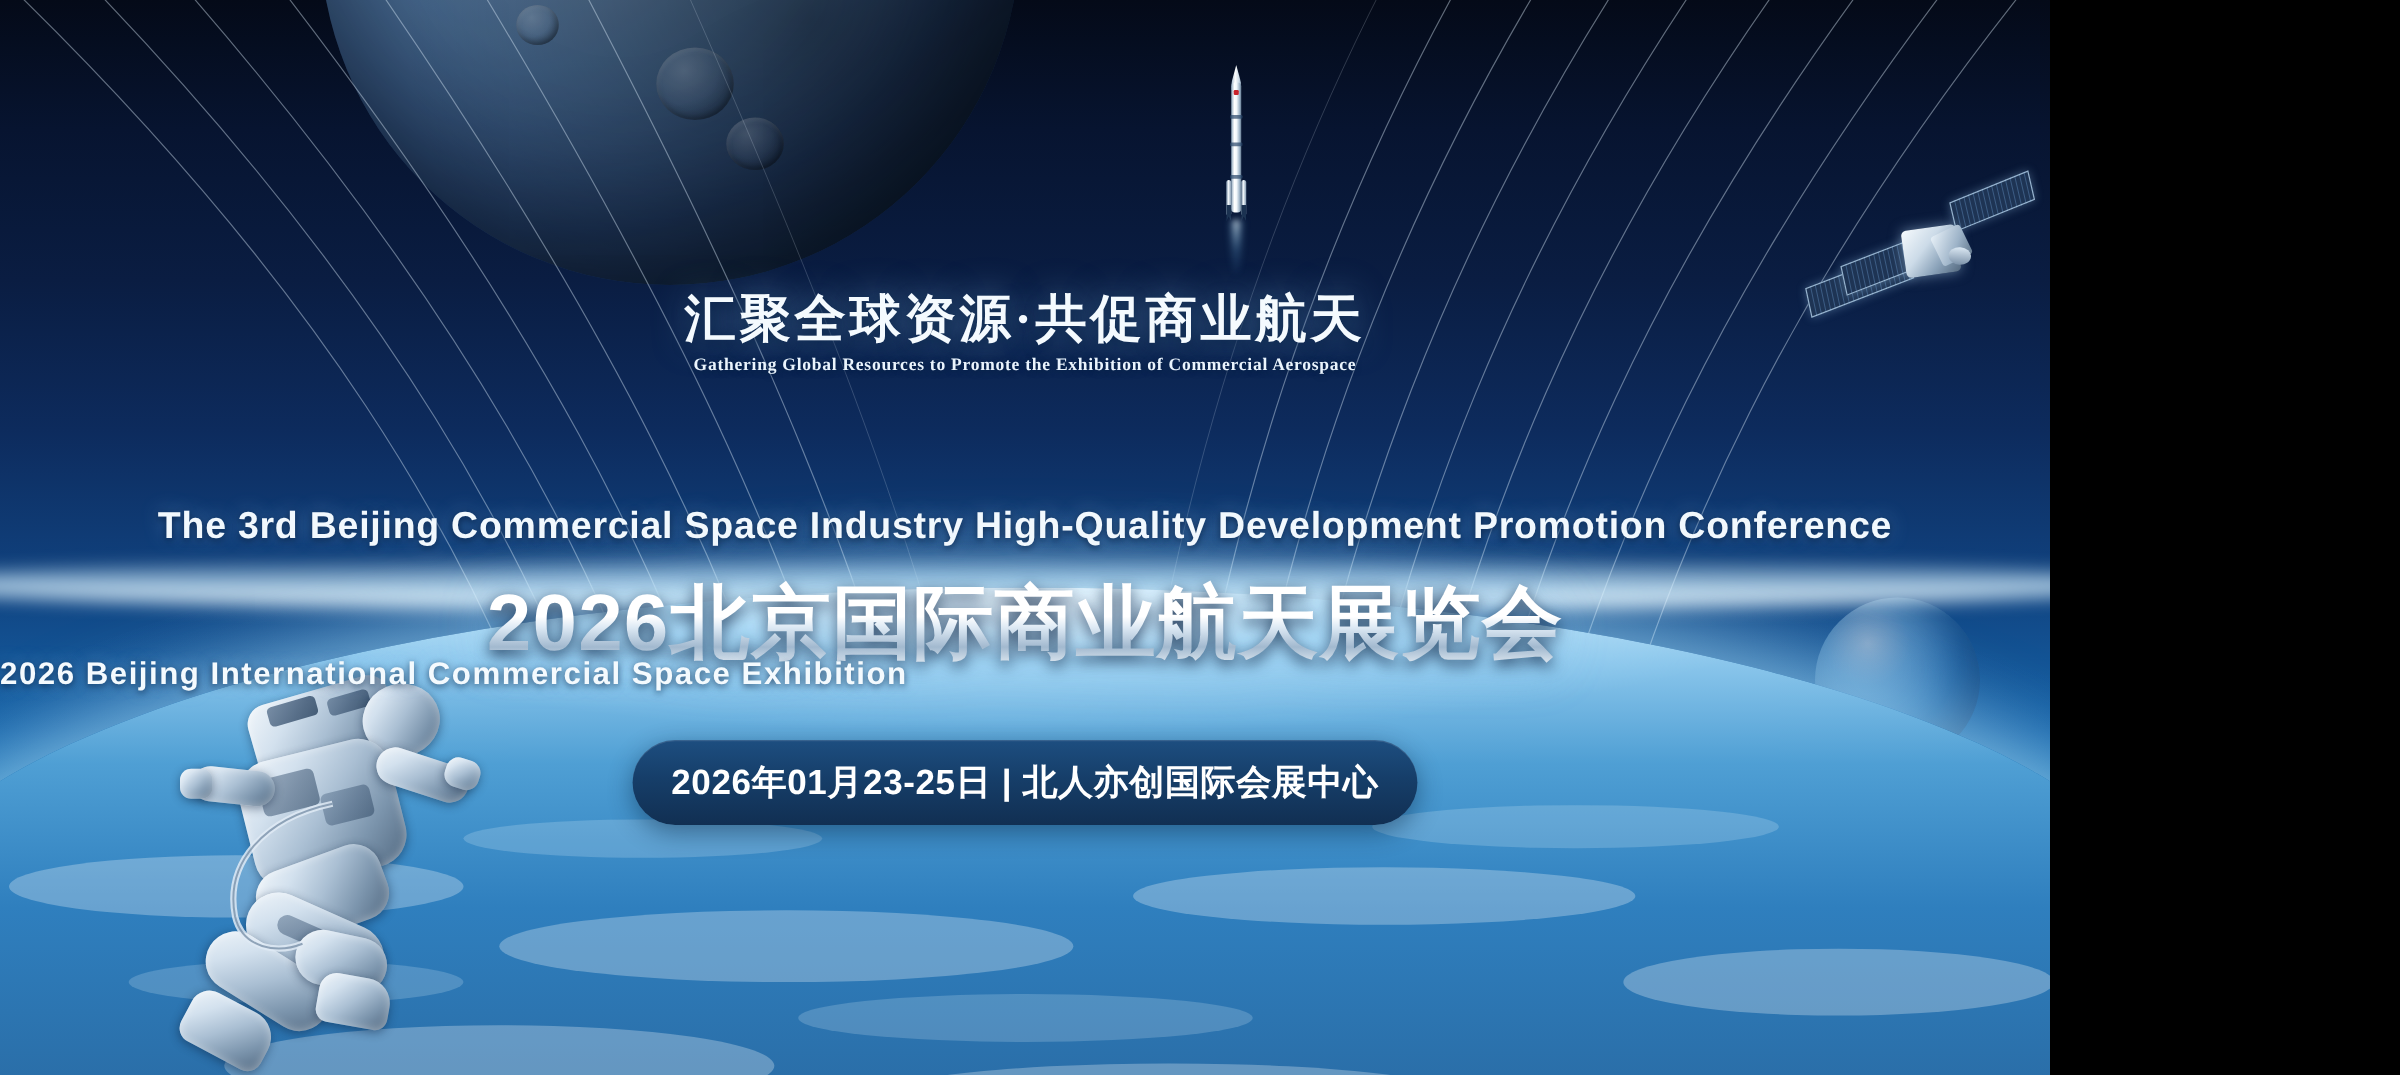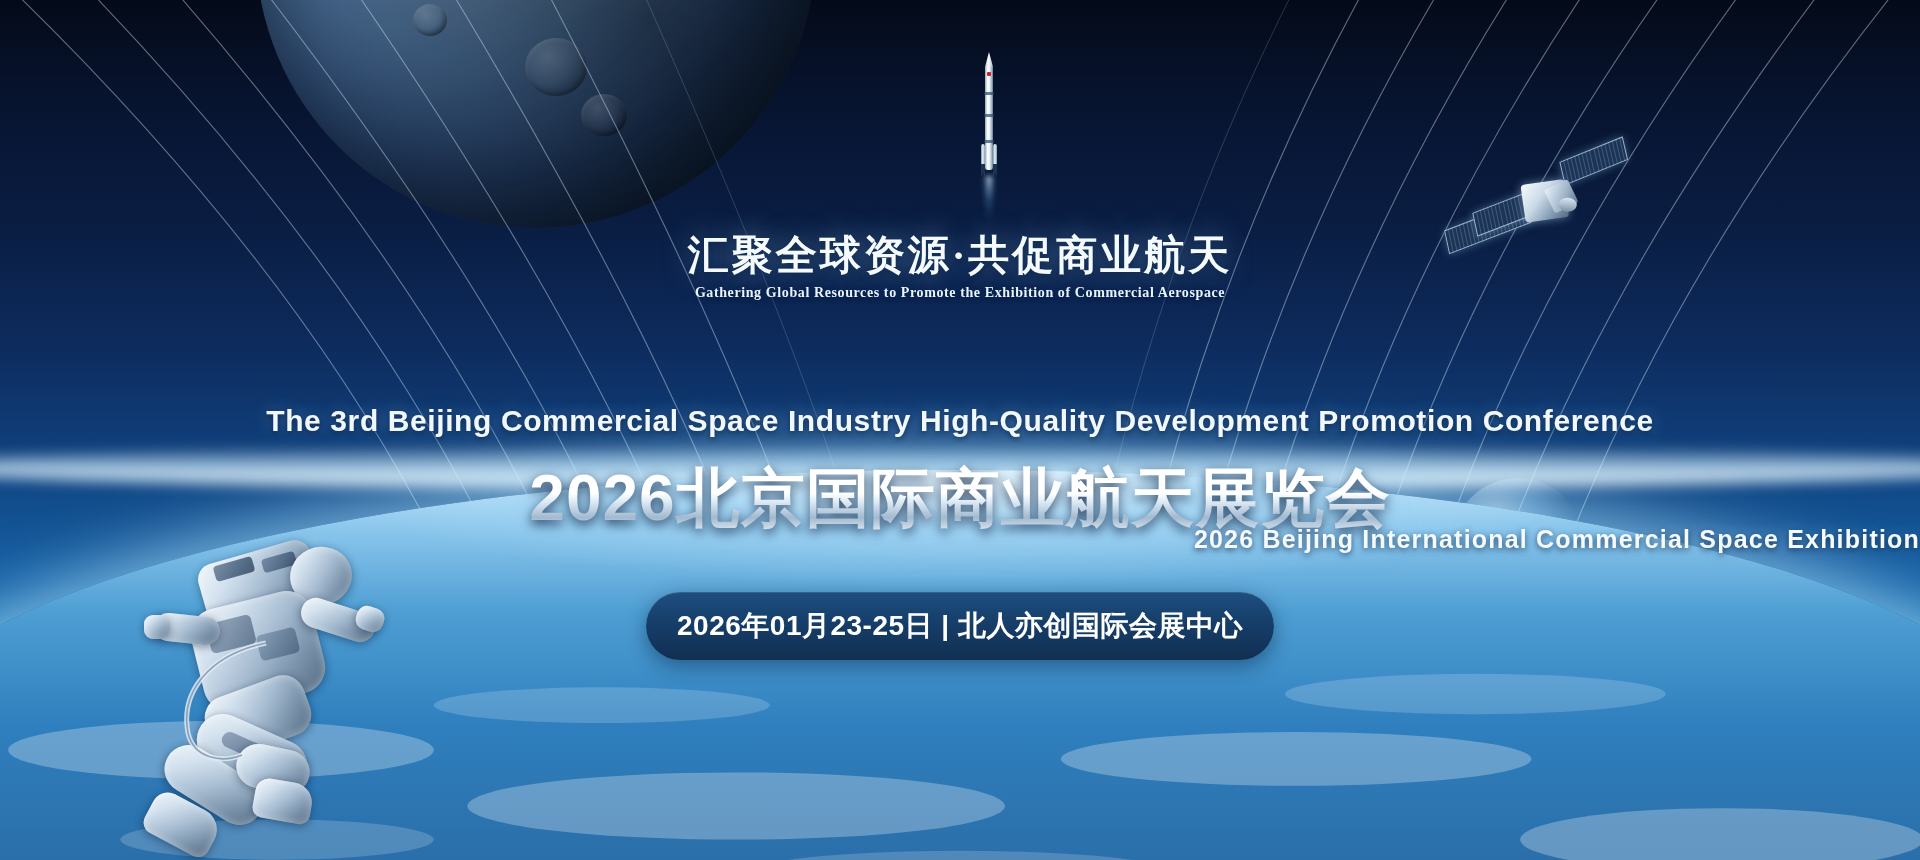--- a/index.html
+++ b/index.html
@@ -1,17 +1,17 @@
 <!DOCTYPE html>
 <html><head>
 <meta charset="utf-8">
 <style>
   html,body{margin:0;padding:0;background:#000;}
   #stage{
-    position:relative;width:1920px;height:860px;overflow:hidden;
+    position:relative;width:1640px;height:860px;overflow:hidden;
     font-family:"Liberation Sans",sans-serif;
     background:
       radial-gradient(ellipse 900px 420px at 50% 128%, #cfeaff 0%, #9ed4f5 18%, #4ea6dd 38%, #1f72b4 58%, #0d4a85 76%, rgba(10,48,84,0) 100%),
       radial-gradient(ellipse 1500px 560px at 50% 96%, rgba(150,215,255,.55) 0%, rgba(60,150,215,.35) 40%, rgba(10,50,95,0) 75%),
       linear-gradient(180deg, #040a18 0%, #071430 12%, #0a1d42 26%, #0d2b5d 40%, #10427f 54%, #1663a8 68%, #2a8cc9 80%, #6fc0e8 90%, #a9dcf5 100%);
   }
 
   
   .moon{
     position:absolute;border-radius:50%;
@@ -115,21 +115,21 @@
   }
   .title2{
     position:absolute;left:0;right:0;top:455px;text-align:center;
     font-size:64px;font-weight:700;letter-spacing:1px;
     background:linear-gradient(180deg,#ffffff 0%,#ffffff 44%,#dde9f4 54%,#a2b9cf 72%,#f6fafd 94%);
     -webkit-background-clip:text;background-clip:text;color:transparent;
     -webkit-text-fill-color:transparent;
     filter:drop-shadow(0 4px 6px rgba(3,24,55,.8)) drop-shadow(0 0 20px rgba(130,195,250,.3));
   }
   .title2-en{
-    position:absolute;left:0;right:0;top:525px;text-align:right;
+    position:absolute;left:0;right:0;top:525px;text-align:left;
     font-size:25px;font-weight:600;letter-spacing:1.2px;color:#f4fafe;
     text-shadow:0 2px 6px rgba(5,28,60,.75), 0 0 14px rgba(150,210,255,.4);
   }
   #badge{
     position:absolute;left:50%;top:592px;transform:translateX(-50%);
     width:628px;height:68px;border-radius:34px;
     background:linear-gradient(180deg,#1d4e80 0%,#163e69 45%,#112f52 100%);
     box-shadow:0 6px 20px rgba(5,30,60,.45), inset 0 1px 0 rgba(255,255,255,.12);
     display:flex;flex-direction:column;align-items:center;justify-content:center;
   }

